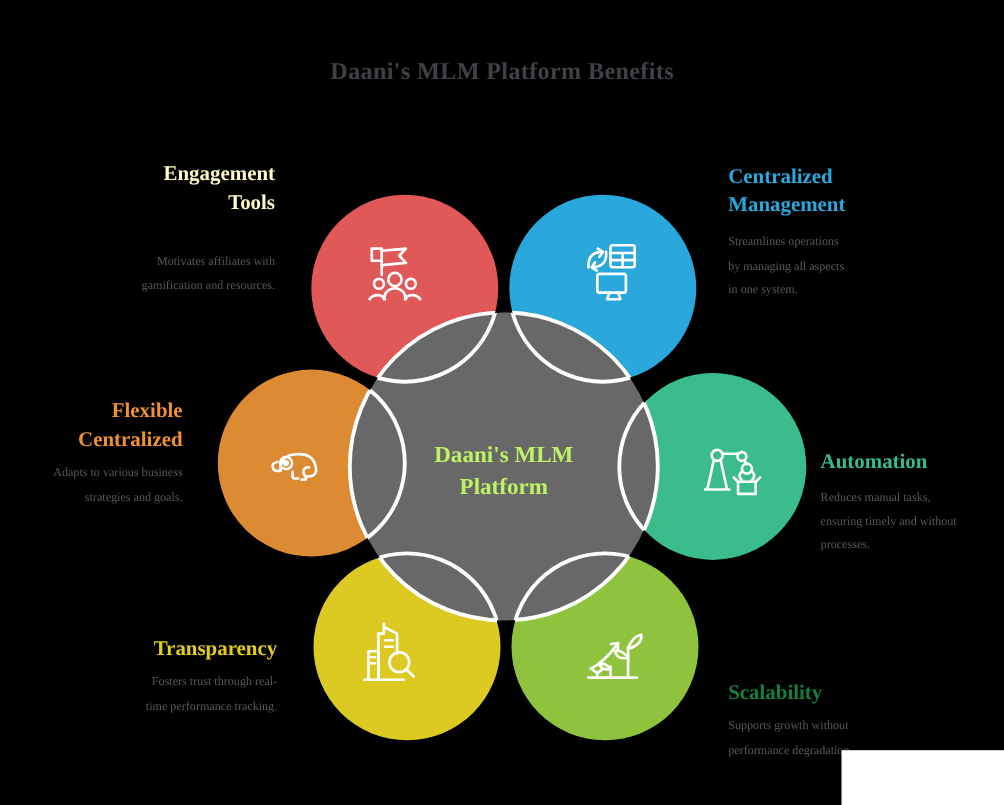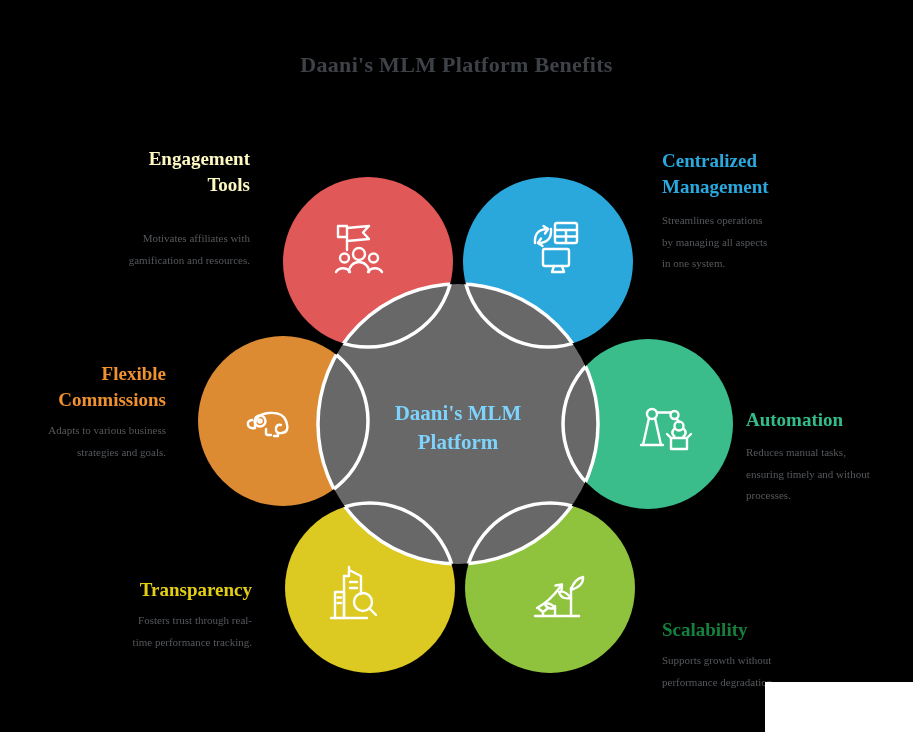--- a/index.html
+++ b/index.html
@@ -23,21 +23,21 @@
   .d-flex{left:18px;top:420px;width:148px;}
   
   .b-auto{left:746px;top:367px;width:160px;}
   .d-auto{left:746px;top:402px;width:136px;}
   
   .b-trans{left:62px;top:577px;width:190px;}
   .d-trans{left:120px;top:610px;width:132px;text-align:right;}
   
   .b-scal{left:662px;top:577px;width:160px;}
   .d-scal{left:662px;top:610px;width:152px;}
-  .center-label{left:338px;top:399px;width:240px;text-align:center;color:#7dd3fc;
+  .center-label{left:338px;top:399px;width:240px;text-align:center;color:#bef264;
                 font-size:21px;font-weight:bold;line-height:29px;}
   .white-patch{left:765px;top:682px;width:148px;height:50px;background:#fff;}
   .icon{stroke:#fff;stroke-width:2.4;fill:none;stroke-linecap:round;stroke-linejoin:round;}
   .ring{stroke:#fff;stroke-width:3.5;fill:none;}
 </style>
 </head>
 <body>
 
 <div class="stage">
 
@@ -145,21 +145,21 @@
   </svg>
 
   <div class="abs title">Daani's MLM Platform Benefits</div>
 
   <div class="abs label ta-r b-eng" style="color: #fef9c3;">Engagement Tools</div>
   <div class="abs desc ta-r d-eng">Motivates affiliates with gamification and resources.</div>
 
   <div class="abs label ta-l b-cen" style="color: rgb(41, 169, 222);">Centralized Management</div>
   <div class="abs desc ta-l d-cen">Streamlines operations by managing all aspects in one system.</div>
 
-  <div class="abs label ta-r b-flex" style="color: rgb(240, 146, 47);">Flexible Commissions</div>
+  <div class="abs label ta-r b-flex" style="color: rgb(240, 146, 47);">Flexible Centralized</div>
   <div class="abs desc ta-r d-flex">Adapts to various business strategies and goals.</div>
 
   <div class="abs label ta-l b-auto" style="color: rgb(52, 189, 139);">Automation</div>
   <div class="abs desc ta-l d-auto">Reduces manual tasks, ensuring timely and without processes.</div>
 
   <div class="abs label ta-r b-trans" style="color: rgb(227, 206, 19);">Transparency</div>
   <div class="abs desc ta-r d-trans">Fosters trust through real-time performance tracking.</div>
 
   <div class="abs label ta-l b-scal" style="color: #15803d;">Scalability</div>
   <div class="abs desc ta-l d-scal">Supports growth without performance degradation.</div>

